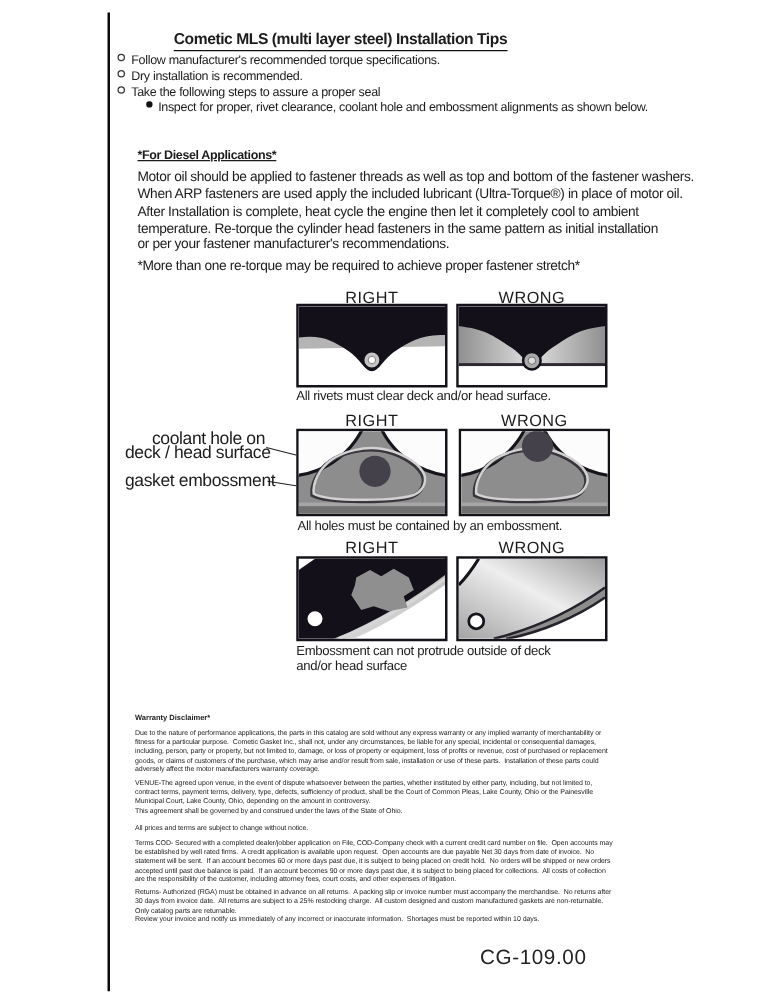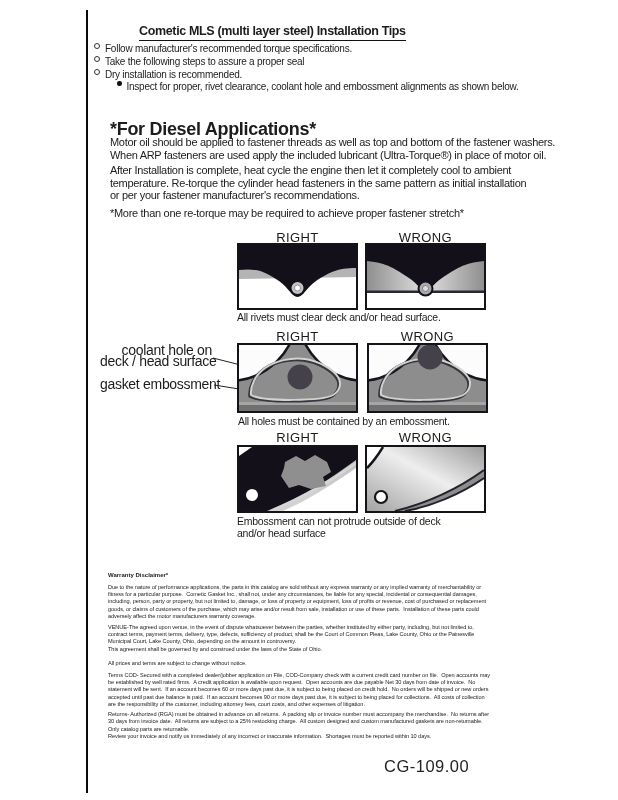--- a/index.html
+++ b/index.html
@@ -10,21 +10,21 @@
   .title{position:absolute;left:110px;top:24px;font-size:12.5px;font-weight:bold;
          letter-spacing:-0.35px;}
   .title span{display:inline-block;border-bottom:1.6px solid #111;padding-bottom:1.5px;margin-left:29px;}
   .bullets{position:absolute;left:94px;top:43px;font-size:10px;letter-spacing:-0.25px;}
   .brow{height:12.8px;line-height:12.8px;display:flex;align-items:flex-start;}
   .brow.sub{padding-left:23px;}
   .ob{width:4px;height:4px;border:1px solid #333;border-radius:50%;display:inline-block;
       margin-right:5px;flex:none;}
   .fb{width:4.5px;height:4.5px;background:#111;border-radius:50%;display:inline-block;
       margin-right:5px;flex:none;}
-  .h2{position:absolute;left:110px;font-size:18px;font-weight:bold;letter-spacing:-0.3px;}
+  .h2{position:absolute;left:110px;font-size:10px;font-weight:bold;letter-spacing:-0.3px;text-decoration:underline;}
   .body{position:absolute;left:110px;font-size:11px;line-height:12.5px;
         letter-spacing:-0.3px;white-space:pre;}
   .rwlabel{position:absolute;width:121px;text-align:center;font-size:13px;font-weight:500;
            letter-spacing:0.4px;color:#1a1a1a;}
   .panel{position:absolute;border:2px solid #15121a;line-height:0;background:#fff;}
   .cap{position:absolute;font-size:10.5px;letter-spacing:-0.25px;white-space:pre;line-height:11.5px;}
   .dlab{position:absolute;left:100px;width:112px;text-align:right;font-size:14px;
         letter-spacing:-0.3px;line-height:11px;white-space:pre;}
   .warr{position:absolute;left:108px;font-size:5.6px;line-height:7.2px;
         letter-spacing:-0.05px;white-space:pre;color:#222;}
@@ -41,25 +41,25 @@
   <span>Cometic MLS (multi layer steel) Installation Tips</span>
 </div>
 
 <div class="bullets">
   <div class="brow">
       <span class="ob"></span>
       <span>Follow manufacturer's recommended torque specifications.</span>
     </div>
   <div class="brow">
       <span class="ob"></span>
-      <span>Take the following steps to assure a proper seal</span>
+      <span>Dry installation is recommended.</span>
     </div>
   <div class="brow">
       <span class="ob"></span>
-      <span>Dry installation is recommended.</span>
+      <span>Take the following steps to assure a proper seal</span>
     </div>
   <div class="brow sub">
       <span class="fb"></span>
       <span>Inspect for proper, rivet clearance, coolant hole and embossment alignments as shown below.</span>
     </div>
 </div>
 
 <div class="h2" style="top:119px;">*For Diesel Applications*</div>
 <div class="body" style="top:136px;">Motor oil should be applied to fastener threads as well as top and bottom of the fastener washers.
 When ARP fasteners are used apply the included lubricant (Ultra-Torque®) in place of motor oil.</div>

